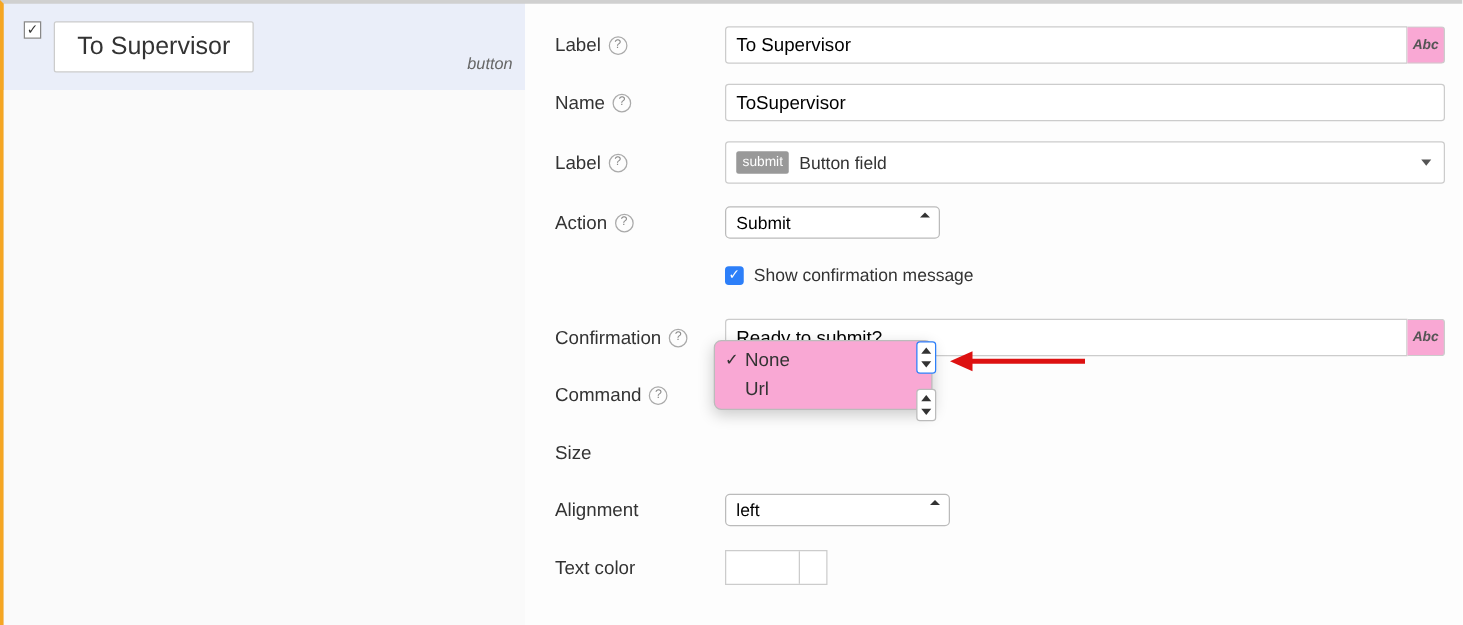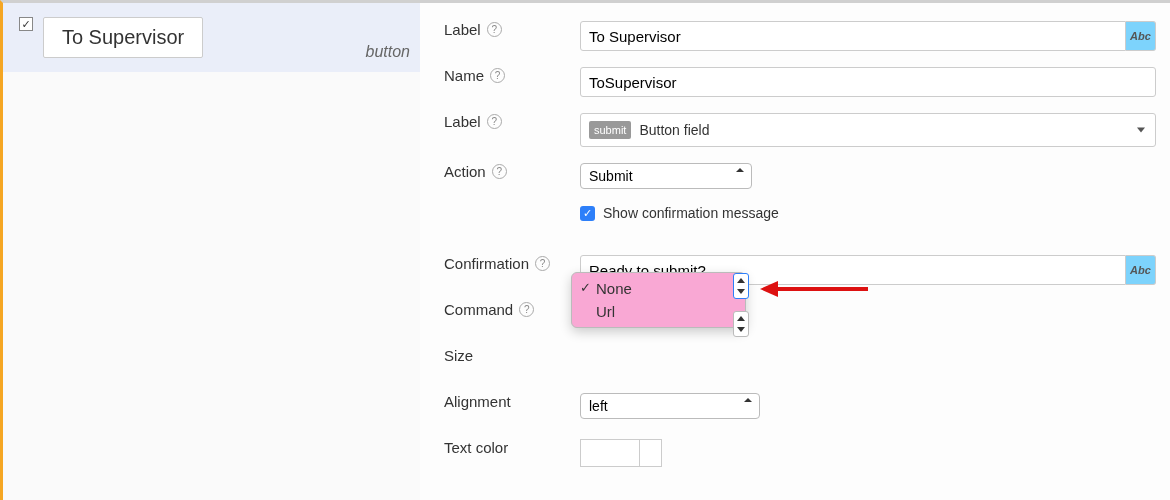--- a/index.html
+++ b/index.html
@@ -5,32 +5,32 @@
 * { box-sizing: border-box; margin: 0; padding: 0; }
 body { font-family: Arial, Helvetica, sans-serif; font-size: 14px; color: #333; background: #fff; width: 1170px; height: 500px; overflow: hidden; }
 
 .layout { display: flex; width: 100%; height: 100%; }
 
 .preview-panel { width: 420px; background: #eaeef9; border-top: 3px solid #d0d0d0; position: relative; border-left: 3px solid #f5a623; }
 .preview-inner { padding: 14px 16px; }
 .checkbox-small { width: 14px; height: 14px; border: 1px solid #888; background: #fff; display: inline-flex; align-items: center; justify-content: center; font-size: 10px; line-height: 1; vertical-align: top; margin-right: 6px; }
 .checkbox-small::after { content: "✓"; color: #333; font-size: 11px; }
 .preview-button { display: inline-block; background: #fff; border: 1px solid #ccc; padding: 8px 18px; font-size: 20px; color: #333; border-radius: 2px; }
-.preview-tag { position: absolute; right: 10px; top: 40px; font-style: italic; font-size: 16px; color: #666; }
+.preview-tag { position: absolute; right: 10px; top: 40px; font-style: italic; font-size: 13px; color: #666; }
 .preview-below { height: 100%; background: #fafafa; }
 
 .props-panel { flex: 1; background: #fdfdfd; border-top: 3px solid #d0d0d0; padding: 18px 14px 18px 24px; }
 
-.row { display: flex; align-items: flex-start; margin-bottom: 16px; min-height: 30px; }
+.row { display: flex; align-items: center; margin-bottom: 16px; min-height: 30px; }
 .row-label { width: 136px; color: #333; font-size: 15px; display: flex; align-items: center; gap: 6px; }
 .help-icon { width: 15px; height: 15px; border: 1px solid #aaa; border-radius: 50%; display: inline-flex; align-items: center; justify-content: center; font-size: 10px; color: #888; line-height: 1; }
 .row-field { flex: 1; display: flex; align-items: center; gap: 6px; }
 
 .text-input { flex: 1; height: 30px; border: 1px solid #ccc; border-radius: 3px; padding: 0 8px; font-size: 15px; background: #fff; }
-.abc-suffix { width: 30px; height: 30px; border: 1px solid #ccc; border-left: none; border-radius: 0 3px 3px 0; display: flex; align-items: center; justify-content: center; font-size: 11px; font-style: italic; font-weight: bold; color: #555; background: #7dd3fc; margin-left: -6px; }
+.abc-suffix { width: 30px; height: 30px; border: 1px solid #ccc; border-left: none; border-radius: 0 3px 3px 0; display: flex; align-items: center; justify-content: center; font-size: 11px; font-style: italic; font-weight: bold; color: #555; background: #f9a8d4; margin-left: -6px; }
 .text-with-abc .text-input { border-radius: 3px 0 0 3px; }
 
 .type-select { flex: 1; height: 34px; border: 1px solid #ccc; border-radius: 3px; background: #fff; display: flex; align-items: center; padding: 0 8px; gap: 8px; position: relative; }
 .type-badge { background: #999; color: #fff; font-size: 11px; padding: 3px 5px; border-radius: 2px; }
 .type-caret { position: absolute; right: 10px; top: 50%; transform: translateY(-50%); width: 0; height: 0; border-left: 4px solid transparent; border-right: 4px solid transparent; border-top: 5px solid #555; }
 
 .native-select { height: 26px; border: 1px solid #bbb; border-radius: 4px; background: #fff; padding: 0 22px 0 8px; font-size: 14px; appearance: none; position: relative; }
 .select-wrap { position: relative; display: inline-block; }
 .select-wrap::after { content: ""; position: absolute; right: 8px; top: 5px; width: 0; height: 0; border-left: 4px solid transparent; border-right: 4px solid transparent; border-bottom: 4px solid #333; }
 .select-wrap::before { content: ""; position: absolute; right: 8px; bottom: 5px; width: 0; height: 0; border-left: 4px solid transparent; border-right: 4px solid transparent; border-top: 4px solid #333; }

